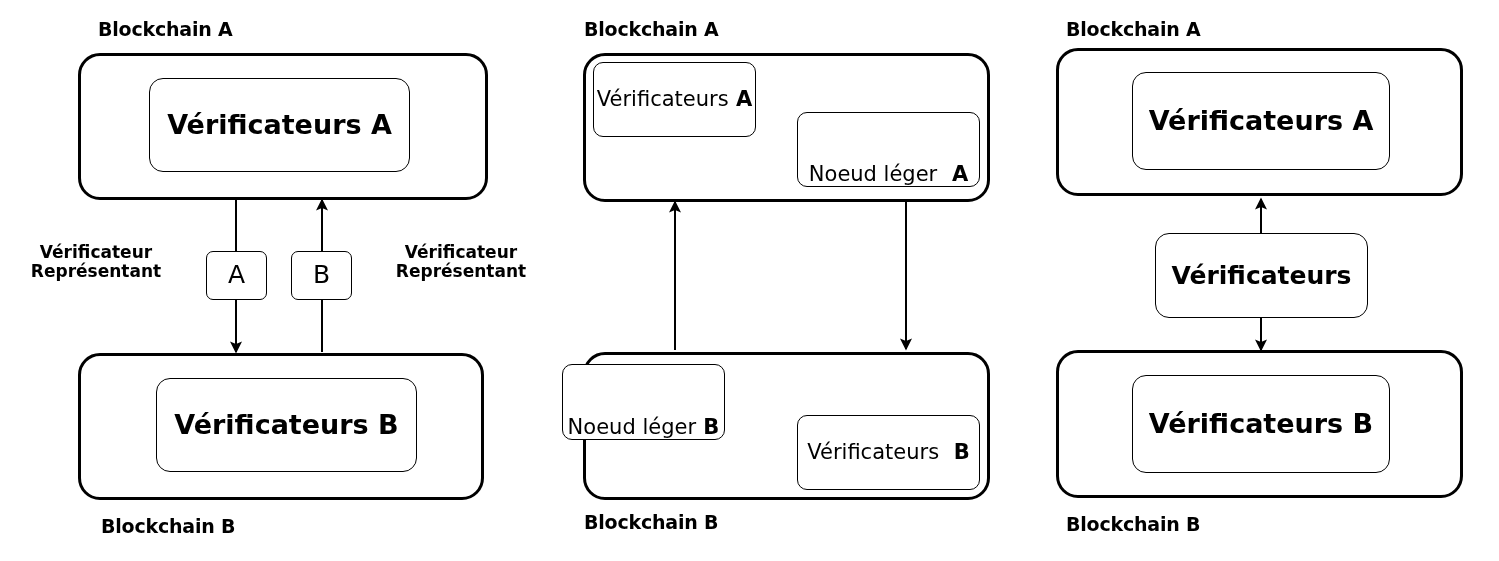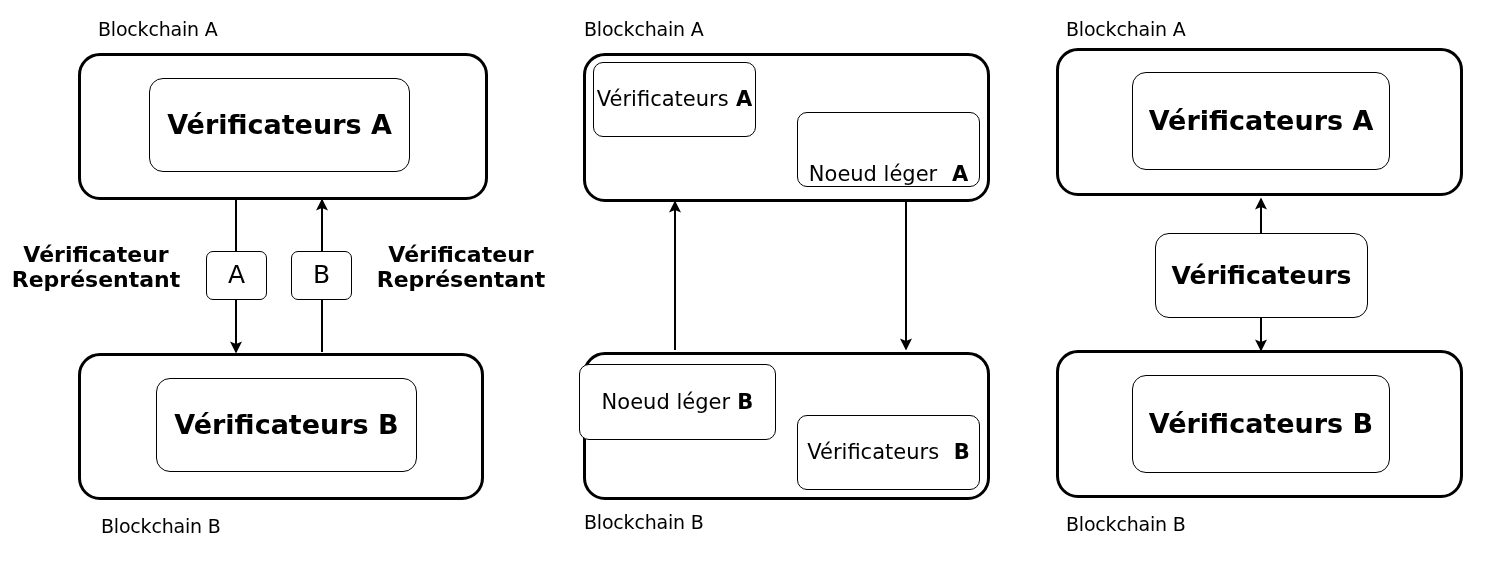--- a/index.html
+++ b/index.html
@@ -45,30 +45,30 @@
   .node-box.small-radius {
     border-radius: 10px;
   }
   .node-box.sq {
     border-radius: 7px;
     border-width: 1.4px;
   }
   
   .chain-label {
     position: absolute;
-    font-weight: normal;
+    font-weight: bold;
     font-size: 19px;
     color: #000000;
     white-space: nowrap;
     letter-spacing: -0.2px;
   }
   .side-label {
     position: absolute;
     font-weight: bold;
-    font-size: 22px;
+    font-size: 17px;
     color: #000000;
     line-height: 1.12;
     text-align: center;
     white-space: nowrap;
   }
   .t-big {
     font-size: 27px;
     font-weight: bold;
     color: #000000;
   }
@@ -180,21 +180,21 @@
     <div class="node-box small-radius" style="left:593px; top:62px; width:163px; height:75px;">
       <span class="t-mid"><span class="lbl-norm">Vérificateurs</span>&nbsp;<span class="lbl-bold">A</span></span>
     </div>
 
     <div class="node-box small-radius" style="left:797px; top:112px; width:183px; height:75px;align-items:flex-end;">
       <span class="t-mid"><span class="lbl-norm">Noeud léger</span>&nbsp;&nbsp;<span class="lbl-bold">A</span></span>
     </div>
 
     <div class="chain-box" style="left:583px; top:352px; width:407px; height:148px;"></div>
 
-    <div class="node-box small-radius" style="left:579px; top:364px; width:197px; height:76px;">
+    <div class="node-box small-radius" style="left:562px; top:364px; width:163px; height:76px;align-items:flex-end;">
       <span class="t-mid"><span class="lbl-norm">Noeud léger</span>&nbsp;<span class="lbl-bold">B</span></span>
     </div>
 
     <div class="node-box small-radius" style="left:797px; top:415px; width:183px; height:75px;">
       <span class="t-mid"><span class="lbl-norm">Vérificateurs</span>&nbsp;&nbsp;<span class="lbl-bold">B</span></span>
     </div>
 
     <div class="chain-label" style="left:584px; top:511px;">Blockchain B</div>
   </div>
 

